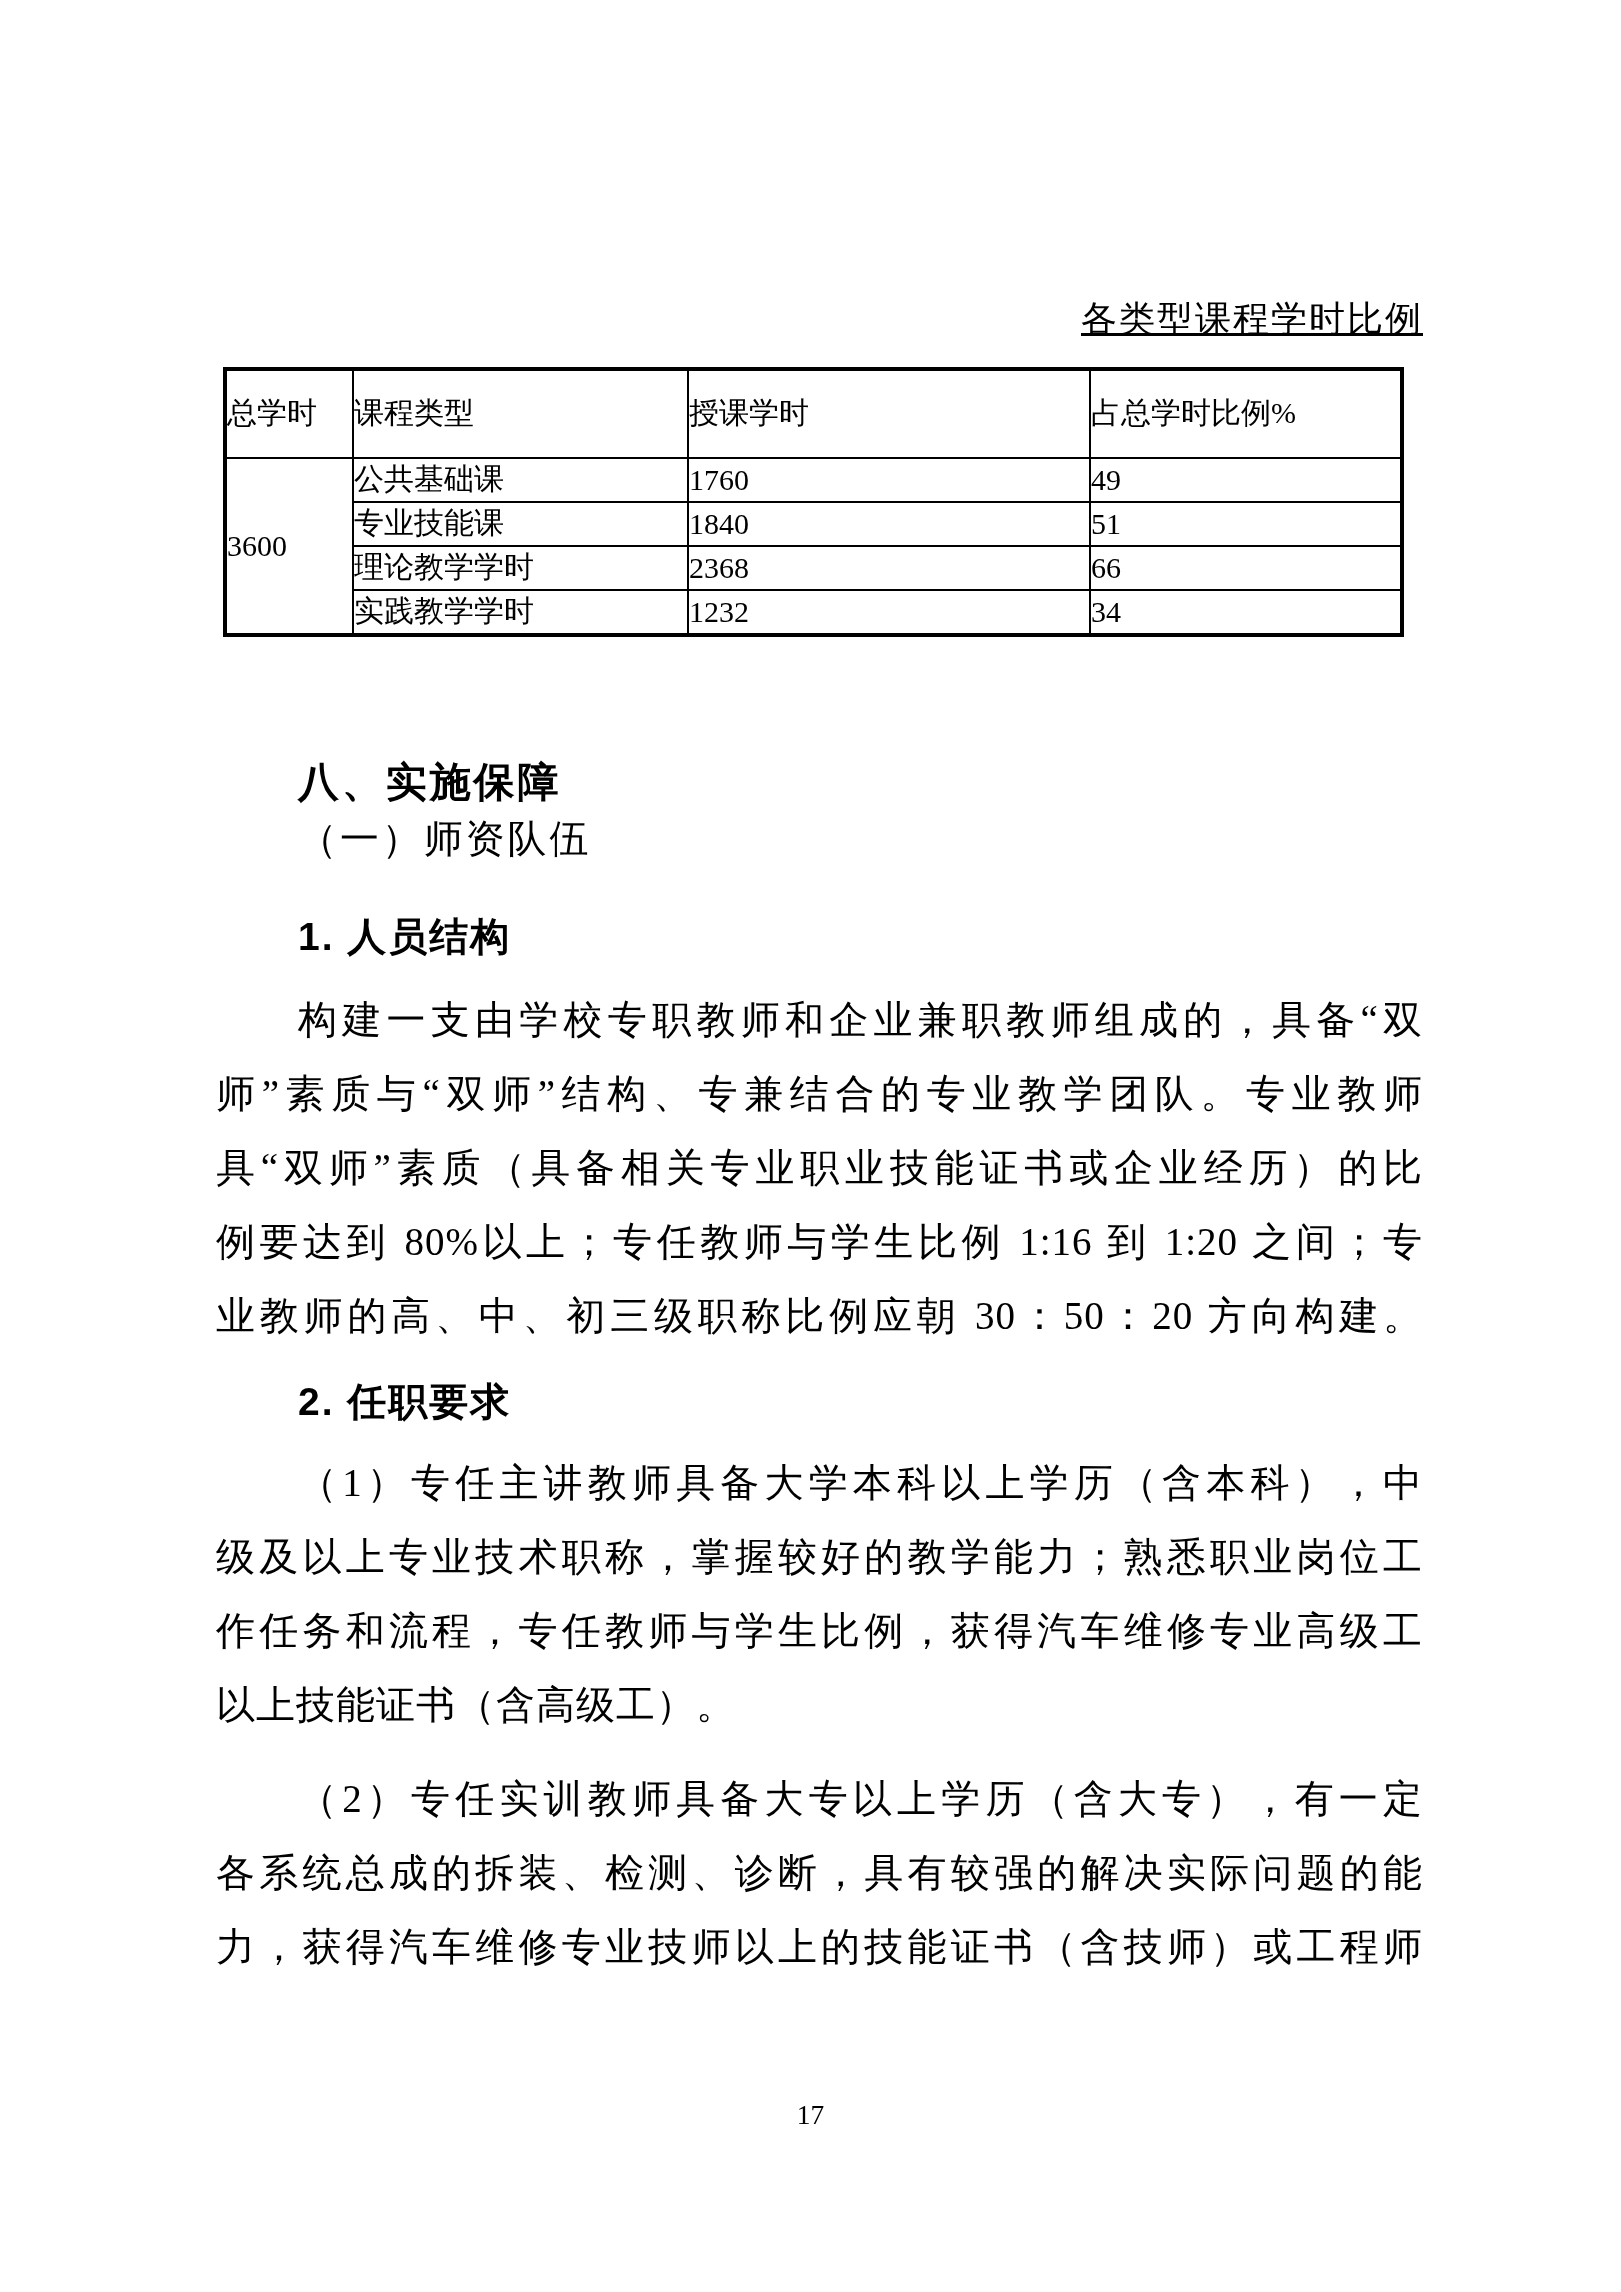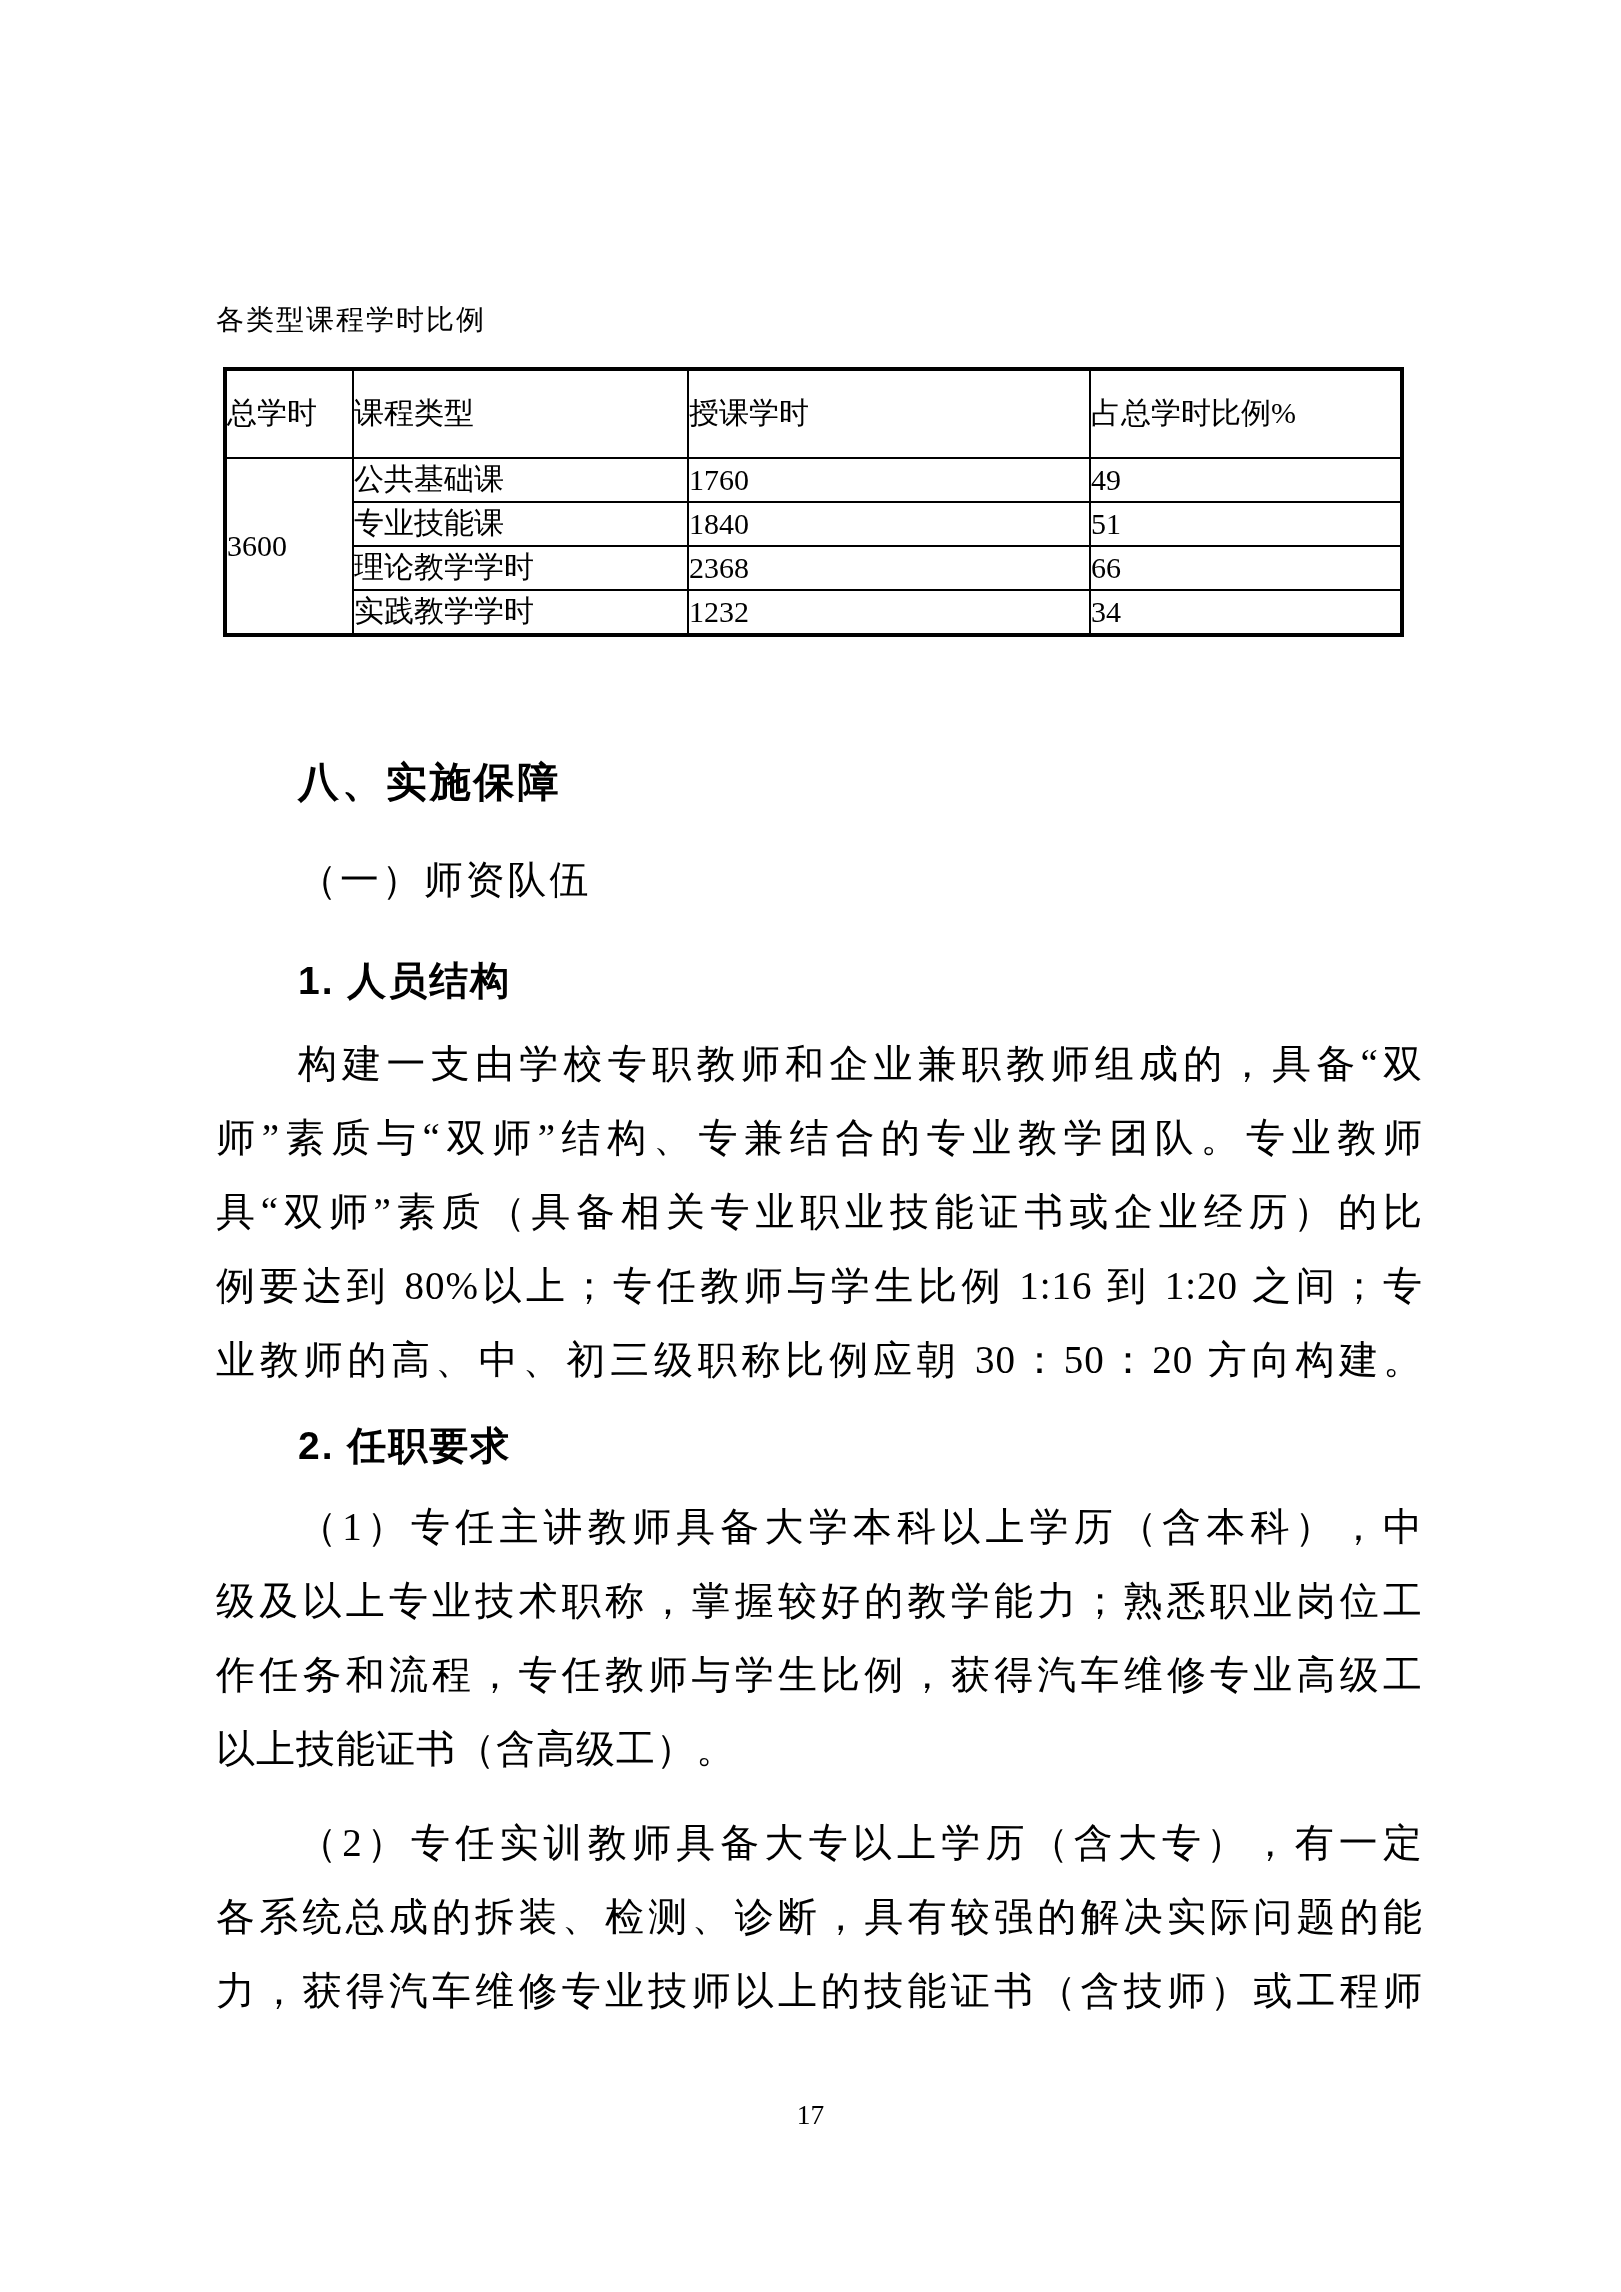--- a/index.html
+++ b/index.html
@@ -17,24 +17,25 @@
     overflow: hidden;
     box-sizing: border-box;
   }
   .content {
     padding: 294px 198px 0 216px;
     box-sizing: border-box;
   }
 
   
   .table-title {
-    font-size: 28px;
+    font-size: 36px;
     line-height: 51px;
-    text-align: left;
+    text-align: right;
     letter-spacing: 2px;
+    text-decoration: underline;
   }
   table.hours-table {
     border-collapse: collapse;
     table-layout: fixed;
     width: 1177px;
     margin-left: 6.9px;
     margin-top: 21.6px;
     border: 4.9px solid #000000;
   }
   table.hours-table th,
@@ -54,26 +55,24 @@
   .heading-main {
     margin-top: 116px;
     padding-left: 82px;
     font-family: "Liberation Sans", "DejaVu Sans", sans-serif;
     font-weight: bold;
     font-size: 41px;
     line-height: 59px;
     letter-spacing: 2.9px;
   }
   .heading-sub {
-    margin-top: 44px;
     padding-left: 82px;
     font-size: 39px;
     line-height: 54px;
     letter-spacing: 2.9px;
-    font-family: Liberation Mono, monospace;
   }
   .heading-num {
     margin-top: 44px;
     padding-left: 82px;
     font-family: "Liberation Sans", "DejaVu Sans", sans-serif;
     font-weight: bold;
     font-size: 39px;
     line-height: 54px;
     letter-spacing: 2px;
   }

